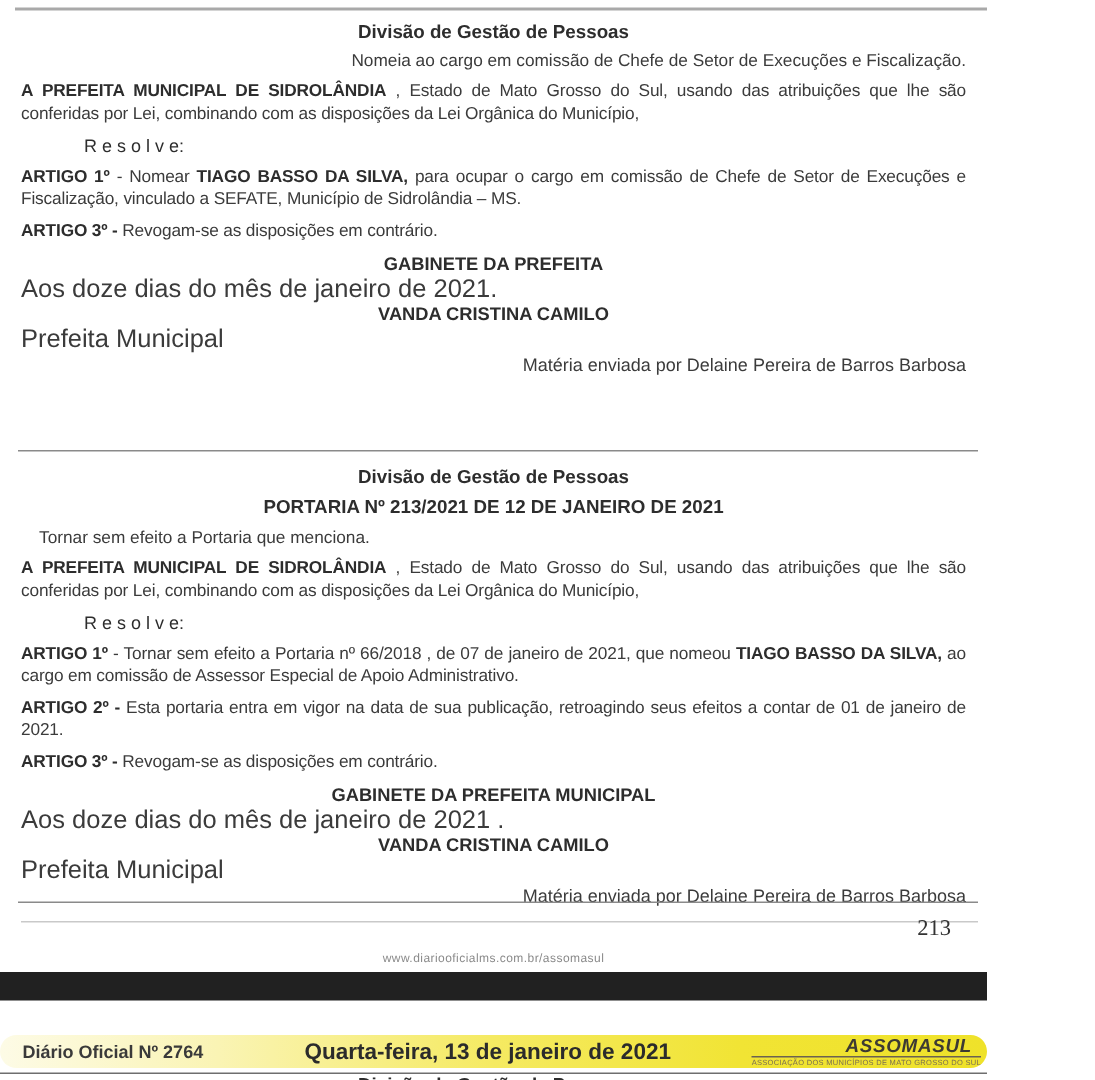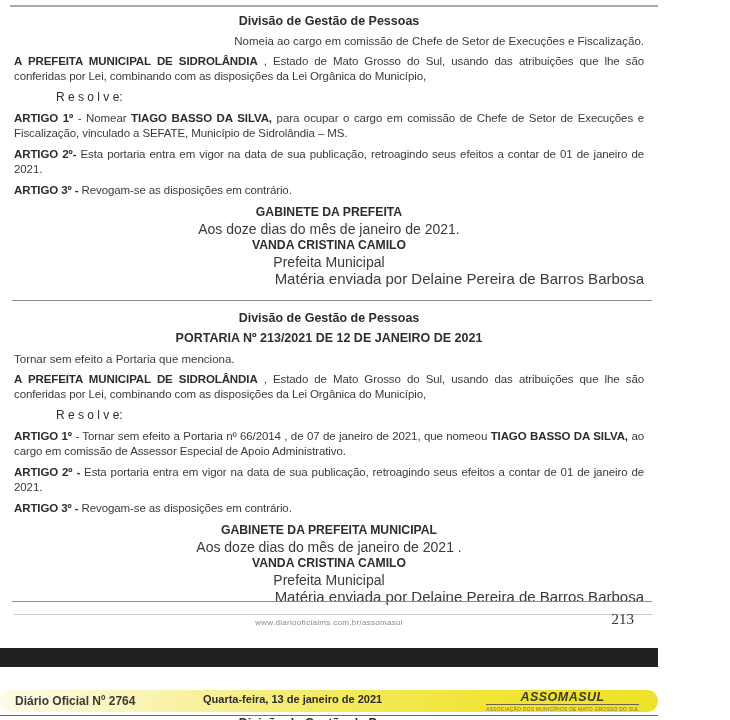--- a/index.html
+++ b/index.html
@@ -24,42 +24,42 @@
     text-align: center; font-weight: bold; color: #2d2d2d;
     font-size: 12.5px; line-height: 15px; margin: 0 0 5px 0;
   }
   .ptitle { margin-bottom: 6px; }
   .ementa-right {
     text-align: right; font-size: 11.5px; line-height: 15px;
     margin: 0 0 5px 0;
   }
   .ementa-left {
     text-align: left; font-size: 11.5px; line-height: 15px;
-    margin: 0 0 5px 0;
+    margin: 0 0 5px 12px;
   }
   .doc-text {
     text-align: justify; font-size: 11.5px; line-height: 15px;
     margin: 0 0 6px 0; letter-spacing: -0.1px;
   }
   .b { font-weight: bold; color: #2d2d2d; }
   .resolve {
     font-weight: normal; color: #2d2d2d; font-size: 12px; line-height: 15px;
     padding-left: 42px; margin: 0 0 6px 0;
   }
-  .center-line { text-align: center; font-size: 14px; line-height: 16.5px; margin: 0; }
+  .center-line { text-align: left; font-size: 17px; line-height: 16.5px; margin: 0; }
   .center-bold { text-align: center; font-weight: bold; color: #2d2d2d; font-size: 12.2px; line-height: 16.5px; margin: 0; }
-  .materia { text-align: right; font-size: 15px; line-height: 16.5px; margin: 1px 0 0 0; }
+  .materia { text-align: right; font-size: 12px; line-height: 16.5px; margin: 1px 0 0 0; }
   .rule-mid {
     position: absolute; left: 12px; right: 6px; height: 1px; background: #8a8a8a;
   }
   .rule-1 { top: 300px; }
   .rule-2 { top: 601px; }
   .rule-light { position: absolute; top: 614px; left: 14px; right: 6px; height: 1px; background: #c9c9c9; }
   .footer-url {
-    position: absolute; top: 618px; left: 0; width: 100%;
+    position: absolute; top: 634px; left: 0; width: 100%;
     text-align: center; font-size: 8px; color: #8a8a8a; letter-spacing: 0.3px;
   }
   .page-number {
     position: absolute; top: 611px; right: 24px;
     font-family: "Liberation Serif", "DejaVu Serif", serif;
     font-size: 15px; color: #333333;
   }
   .black-bar {
     position: absolute; top: 648px; left: 0; width: 100%; height: 19px;
     background: #212121;
@@ -68,24 +68,24 @@
     position: absolute; top: 690px; left: 0; width: 100%; height: 22px;
     background: linear-gradient(90deg, #fdfbe6 0%, #faf4b4 22%, #f5ea62 50%, #f1e434 75%, #efe22a 100%);
     border-radius: 11px;
   }
   .edition {
     position: absolute; left: 15px; top: 4px;
     font-weight: bold; font-size: 12px; color: #3a3a3a;
   }
   .bar-date {
     position: absolute; left: 203px; top: 3px;
-    font-weight: bold; font-size: 11px; color: #2b2b2b;
+    font-weight: bold; font-size: 15px; color: #2b2b2b;
   }
   .org-block {
-    position: absolute; right: 19px; top: 1px; text-align: center;
+    position: absolute; right: 4px; top: 1px; text-align: right;
   }
   .org-name {
     font-weight: bold; font-style: italic; font-size: 12.5px; color: #3d3a33;
     letter-spacing: 0.5px; line-height: 13px;
     border-bottom: 1px solid #6b6250; padding: 0 6px;
   }
   .org-sub {
     font-size: 5px; color: #7a6f50; letter-spacing: 0.2px; margin-top: 1px;
     text-transform: uppercase;
   }
@@ -104,38 +104,37 @@
 <div class="page">
 
   <div class="top-rule"></div>
 
   <section class="portaria portaria-1">
     <p class="dept">Divisão de Gestão de Pessoas</p>
     <p class="ementa-right">Nomeia ao cargo em comissão de Chefe de Setor de Execuções e Fiscalização.</p>
     <p class="doc-text"><span class="b">A PREFEITA MUNICIPAL DE SIDROLÂNDIA</span><span> , Estado de Mato Grosso do Sul, usando das atribuições que lhe são conferidas por Lei, combinando com as disposições da Lei Orgânica do Município,</span></p>
     <p class="resolve">R e s o l v e:</p>
     <p class="doc-text"><span class="b">ARTIGO 1º</span><span> - Nomear </span><span class="b">TIAGO BASSO DA SILVA,</span><span> para ocupar o cargo em comissão de Chefe de Setor de Execuções e Fiscalização, vinculado a SEFATE, Município de Sidrolândia – MS.</span></p>
-    <p class="doc-text"><span class="b">ARTIGO 2º-</span><span> Esta portaria entra em vigor na data de sua publicação, retroagindo seus efeitos a contar de 01 de janeiro de 2021.</span></p>
     <p class="doc-text"><span class="b">ARTIGO 3º -</span><span> Revogam-se as disposições em contrário.</span></p>
     <p class="center-bold">GABINETE DA PREFEITA</p>
     <p class="center-line">Aos doze dias do mês de janeiro de 2021.</p>
     <p class="center-bold">VANDA CRISTINA CAMILO</p>
     <p class="center-line">Prefeita Municipal</p>
     <p class="materia">Matéria enviada por Delaine Pereira de Barros Barbosa</p>
   </section>
 
   <div class="rule-mid rule-1"></div>
 
   <section class="portaria portaria-2">
     <p class="dept">Divisão de Gestão de Pessoas</p>
     <p class="ptitle">PORTARIA Nº 213/2021 DE 12 DE JANEIRO DE 2021</p>
     <p class="ementa-left">Tornar sem efeito a Portaria que menciona.</p>
     <p class="doc-text"><span class="b">A PREFEITA MUNICIPAL DE SIDROLÂNDIA</span><span> , Estado de Mato Grosso do Sul, usando das atribuições que lhe são conferidas por Lei, combinando com as disposições da Lei Orgânica do Município,</span></p>
     <p class="resolve">R e s o l v e:</p>
-    <p class="doc-text"><span class="b">ARTIGO 1º</span><span> - Tornar sem efeito a Portaria nº 66/2014 , de 07 de janeiro de 2021, que nomeou </span><span class="b">TIAGO BASSO DA SILVA,</span><span> ao cargo em comissão de Assessor Especial de Apoio Administrativo.</span></p>
+    <p class="doc-text"><span class="b">ARTIGO 1º</span><span> - Tornar sem efeito a Portaria nº 66/2018 , de 07 de janeiro de 2021, que nomeou </span><span class="b">TIAGO BASSO DA SILVA,</span><span> ao cargo em comissão de Assessor Especial de Apoio Administrativo.</span></p>
     <p class="doc-text"><span class="b">ARTIGO 2º -</span><span> Esta portaria entra em vigor na data de sua publicação, retroagindo seus efeitos a contar de 01 de janeiro de 2021.</span></p>
     <p class="doc-text"><span class="b">ARTIGO 3º -</span><span> Revogam-se as disposições em contrário.</span></p>
     <p class="center-bold">GABINETE DA PREFEITA MUNICIPAL</p>
     <p class="center-line">Aos doze dias do mês de janeiro de 2021 .</p>
     <p class="center-bold">VANDA CRISTINA CAMILO</p>
     <p class="center-line">Prefeita Municipal</p>
     <p class="materia">Matéria enviada por Delaine Pereira de Barros Barbosa</p>
   </section>
 
   <div class="rule-mid rule-2"></div>

